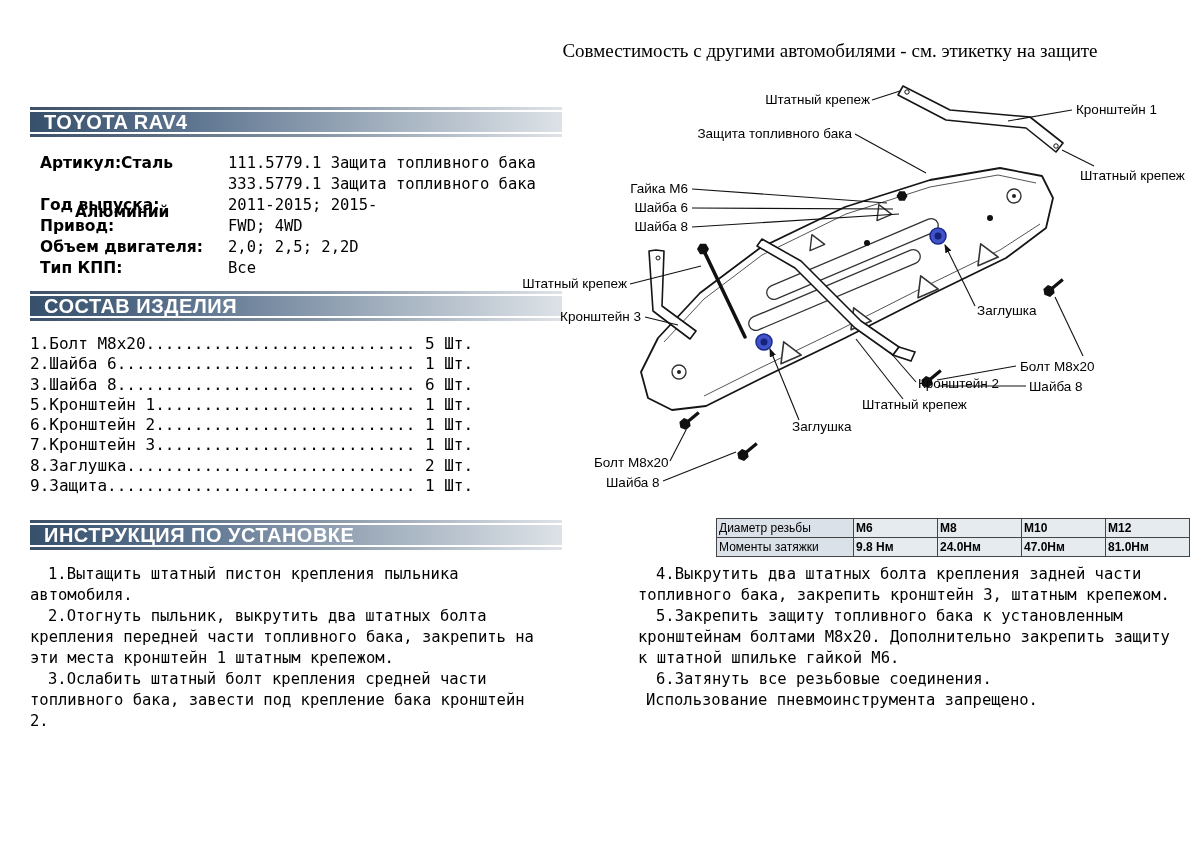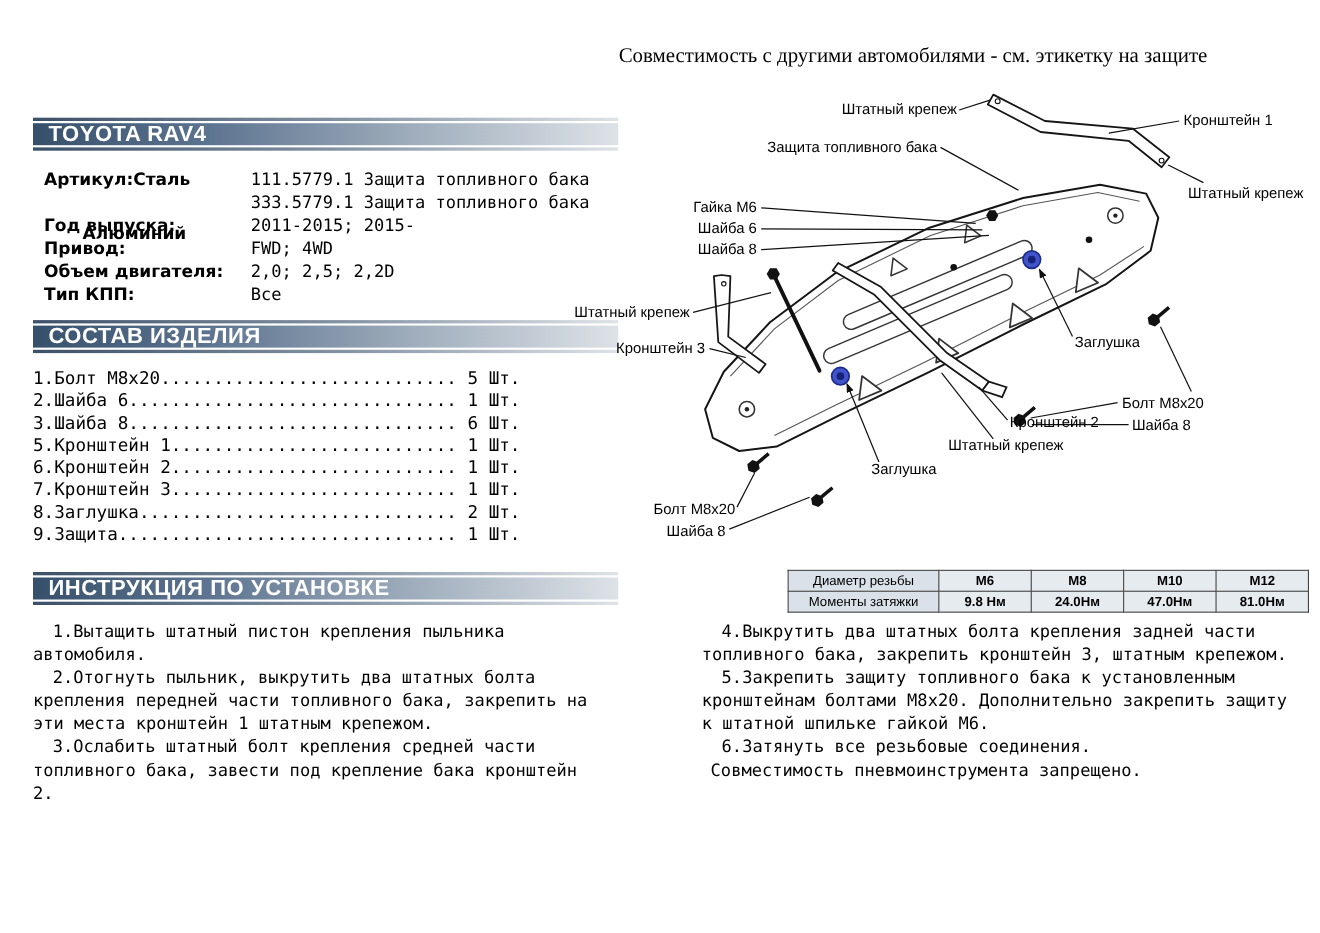--- a/index.html
+++ b/index.html
@@ -28,21 +28,21 @@
   .instr-col{position:absolute;top:564px;font-family:"DejaVu Sans Mono",monospace;font-size:15.5px;line-height:21px;}
   .instr-col.c1{left:30px;width:510px;}
   .instr-col.c2{left:590px;width:545px;margin-left:48px;}
   .instr-col p{margin:0;text-indent:18px;}
   .instr-col p.no-num{text-indent:8px;}
   table.torque{
     position:absolute;left:716px;top:518px;border-collapse:collapse;table-layout:fixed;
     font-size:12px;
   }
   table.torque td{
-    border:1px solid #444;height:18px;text-align:center;vertical-align:middle;
+    border:1px solid #444;height:18px;text-align:left;vertical-align:middle;
     background:#e6ebf0;padding:0 2px;
   }
   table.torque td.lbl{width:132px;background:#dae1e9;}
   table.torque td.val{width:79px;font-weight:bold;}
   svg.diagram{position:absolute;left:490px;top:70px;}
   .dlabel{font-family:"Liberation Sans",sans-serif;font-size:13.5px;fill:#000;}
   .leader{stroke:#111;stroke-width:1.1;fill:none;}
   .part-stroke{stroke:#151515;fill:#ffffff;}
 </style>
 </head>
@@ -116,21 +116,21 @@
 
   <div class="instr-col c1">
     <p>1.Вытащить штатный пистон крепления пыльника автомобиля.</p>
     <p>2.Отогнуть пыльник, выкрутить два штатных болта крепления передней части топливного бака, закрепить на эти места кронштейн 1 штатным крепежом.</p>
     <p>3.Ослабить штатный болт крепления средней части топливного бака, завести под крепление бака кронштейн 2.</p>
   </div>
   <div class="instr-col c2">
     <p>4.Выкрутить два штатных болта крепления задней части топливного бака, закрепить кронштейн 3, штатным крепежом.</p>
     <p>5.Закрепить защиту топливного бака к установленным кронштейнам болтами М8х20. Дополнительно закрепить защиту к штатной шпильке гайкой М6.</p>
     <p>6.Затянуть все резьбовые соединения.</p>
-    <p class="no-num">Совместимость пневмоинструмента запрещено.</p>
+    <p class="no-num">Использование пневмоинструмента запрещено.</p>
   </div>
 
   <table class="torque">
     <tbody>
         <tr>
       <td class="lbl">Диаметр резьбы</td>
       <td class="val">М6</td>
       <td class="val">М8</td>
       <td class="val">М10</td>
       <td class="val">М12</td>

